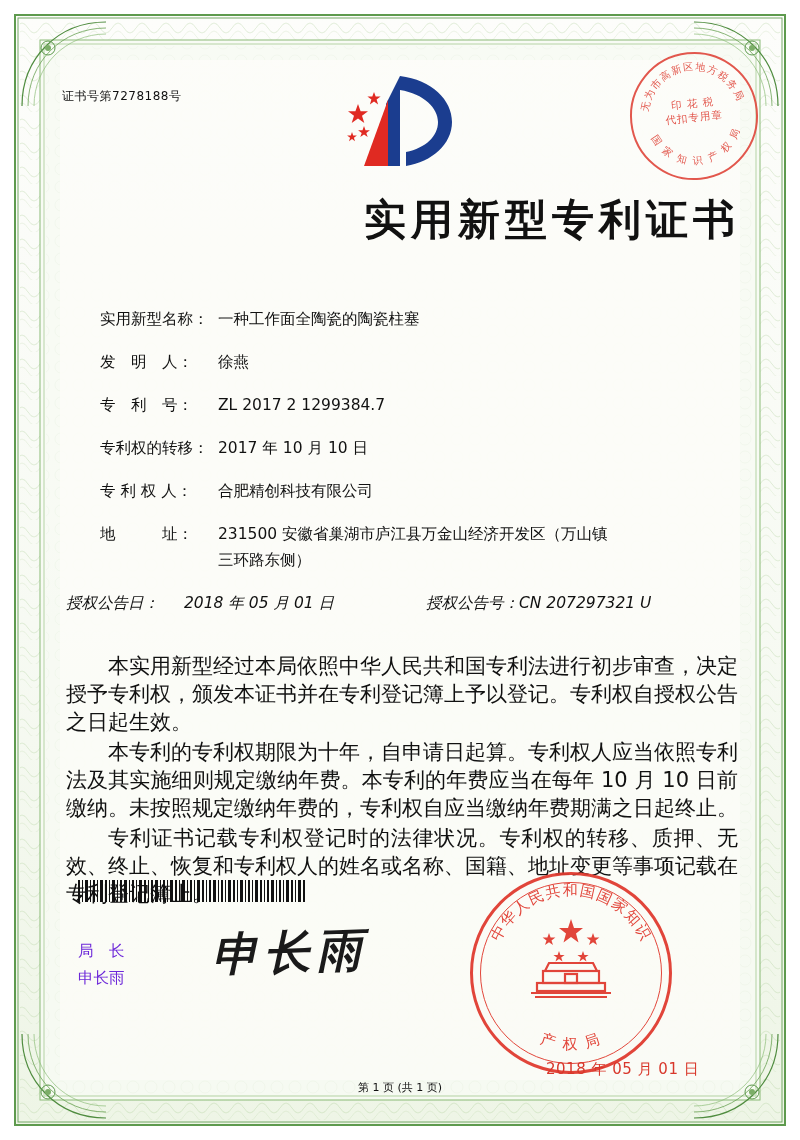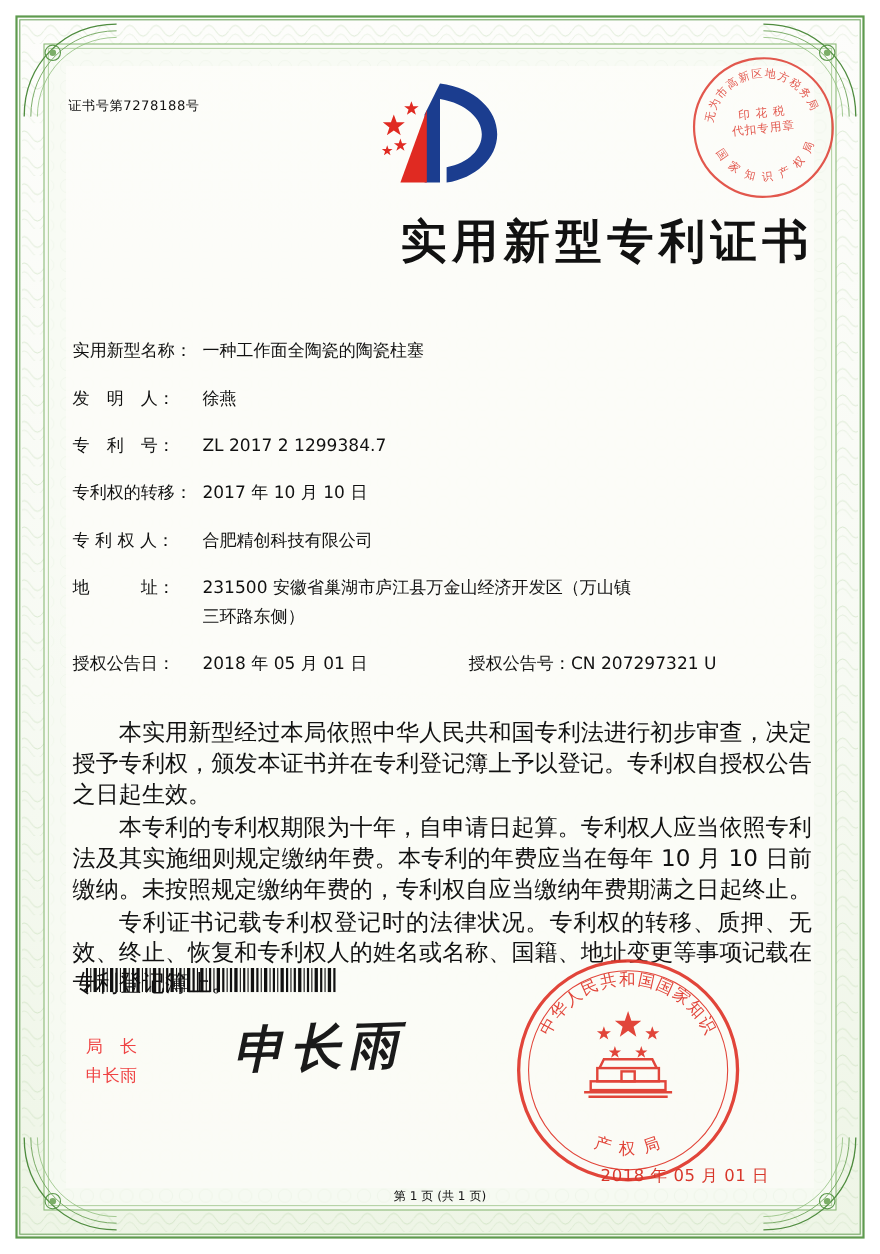--- a/index.html
+++ b/index.html
@@ -102,40 +102,42 @@
     position: absolute;
     left: 6px; top: 248px;
     width: 672px;
   }
   .field {
     position: relative;
     font-size: 15.5px;
     color: #111;
     margin-bottom: 21px;
     line-height: 22px;
+    margin-left: 34px;
   }
   .field .lbl {
     display: inline-block;
     width: 118px;
     letter-spacing: 0px;
   }
   .field .val {
     display: inline;
   }
   .field.addr .cont {
     display: block;
     margin-left: 118px;
     margin-top: 4px;
   }
   .row-two {
     position: relative;
     font-size: 15.5px;
     color: #111;
     line-height: 22px;
     margin-bottom: 18px;
+    font-style: italic;
   }
   .row-two .left { display: inline-block; width: 360px; }
   .row-two .left .lbl { display: inline-block; width: 118px; }
   .row-two .right .lbl { display: inline-block; }
 
   .paragraphs {
     position: absolute;
     left: 6px; top: 592px;
     width: 672px;
     font-size: 21px;
@@ -151,21 +153,21 @@
   .barcode {
     position: absolute;
     left: 18px; top: 820px;
     width: 230px; height: 22px;
   }
   .sig-block {
     position: absolute;
     left: 18px; top: 878px;
     font-size: 15.5px;
     line-height: 27px;
-    color: #ef4444;
+    color: #6d28d9;
   }
   .signature {
     position: absolute;
     left: 152px; top: 862px;
     font-family: "DejaVu Serif", "Liberation Serif", serif;
     font-size: 46px;
     font-style: italic;
     font-weight: bold;
     color: #1a1a1a;
     letter-spacing: 6px;

